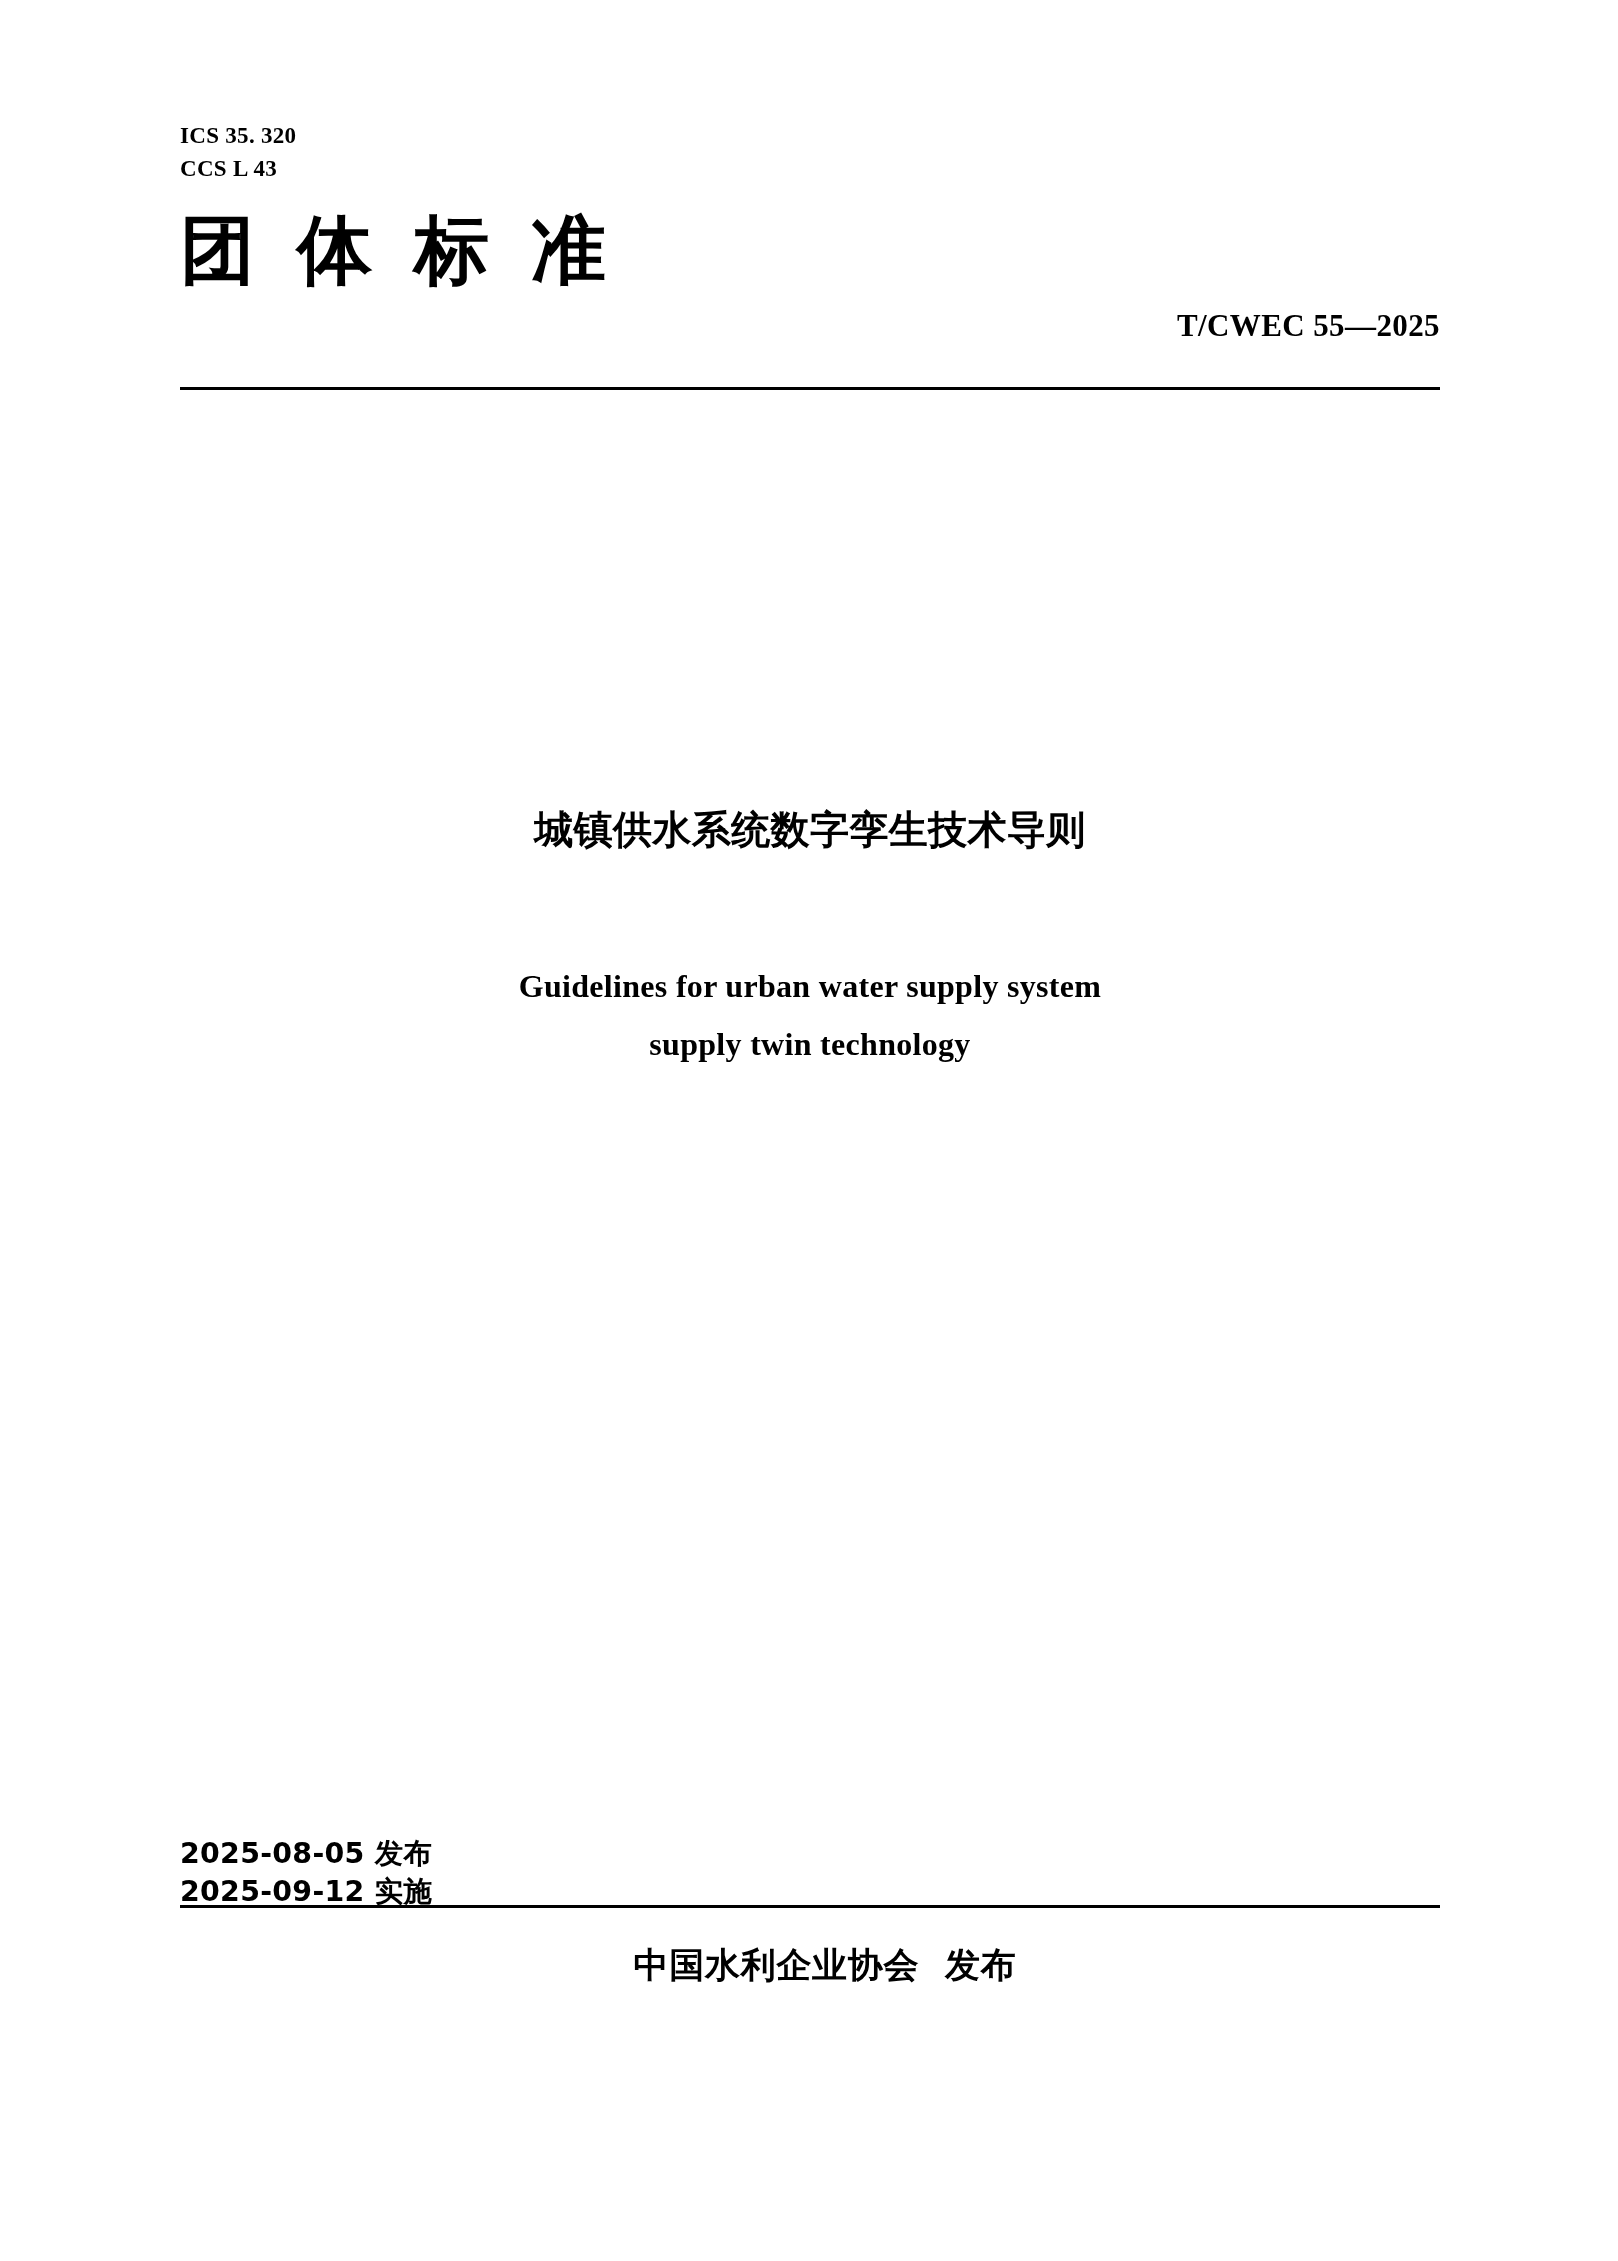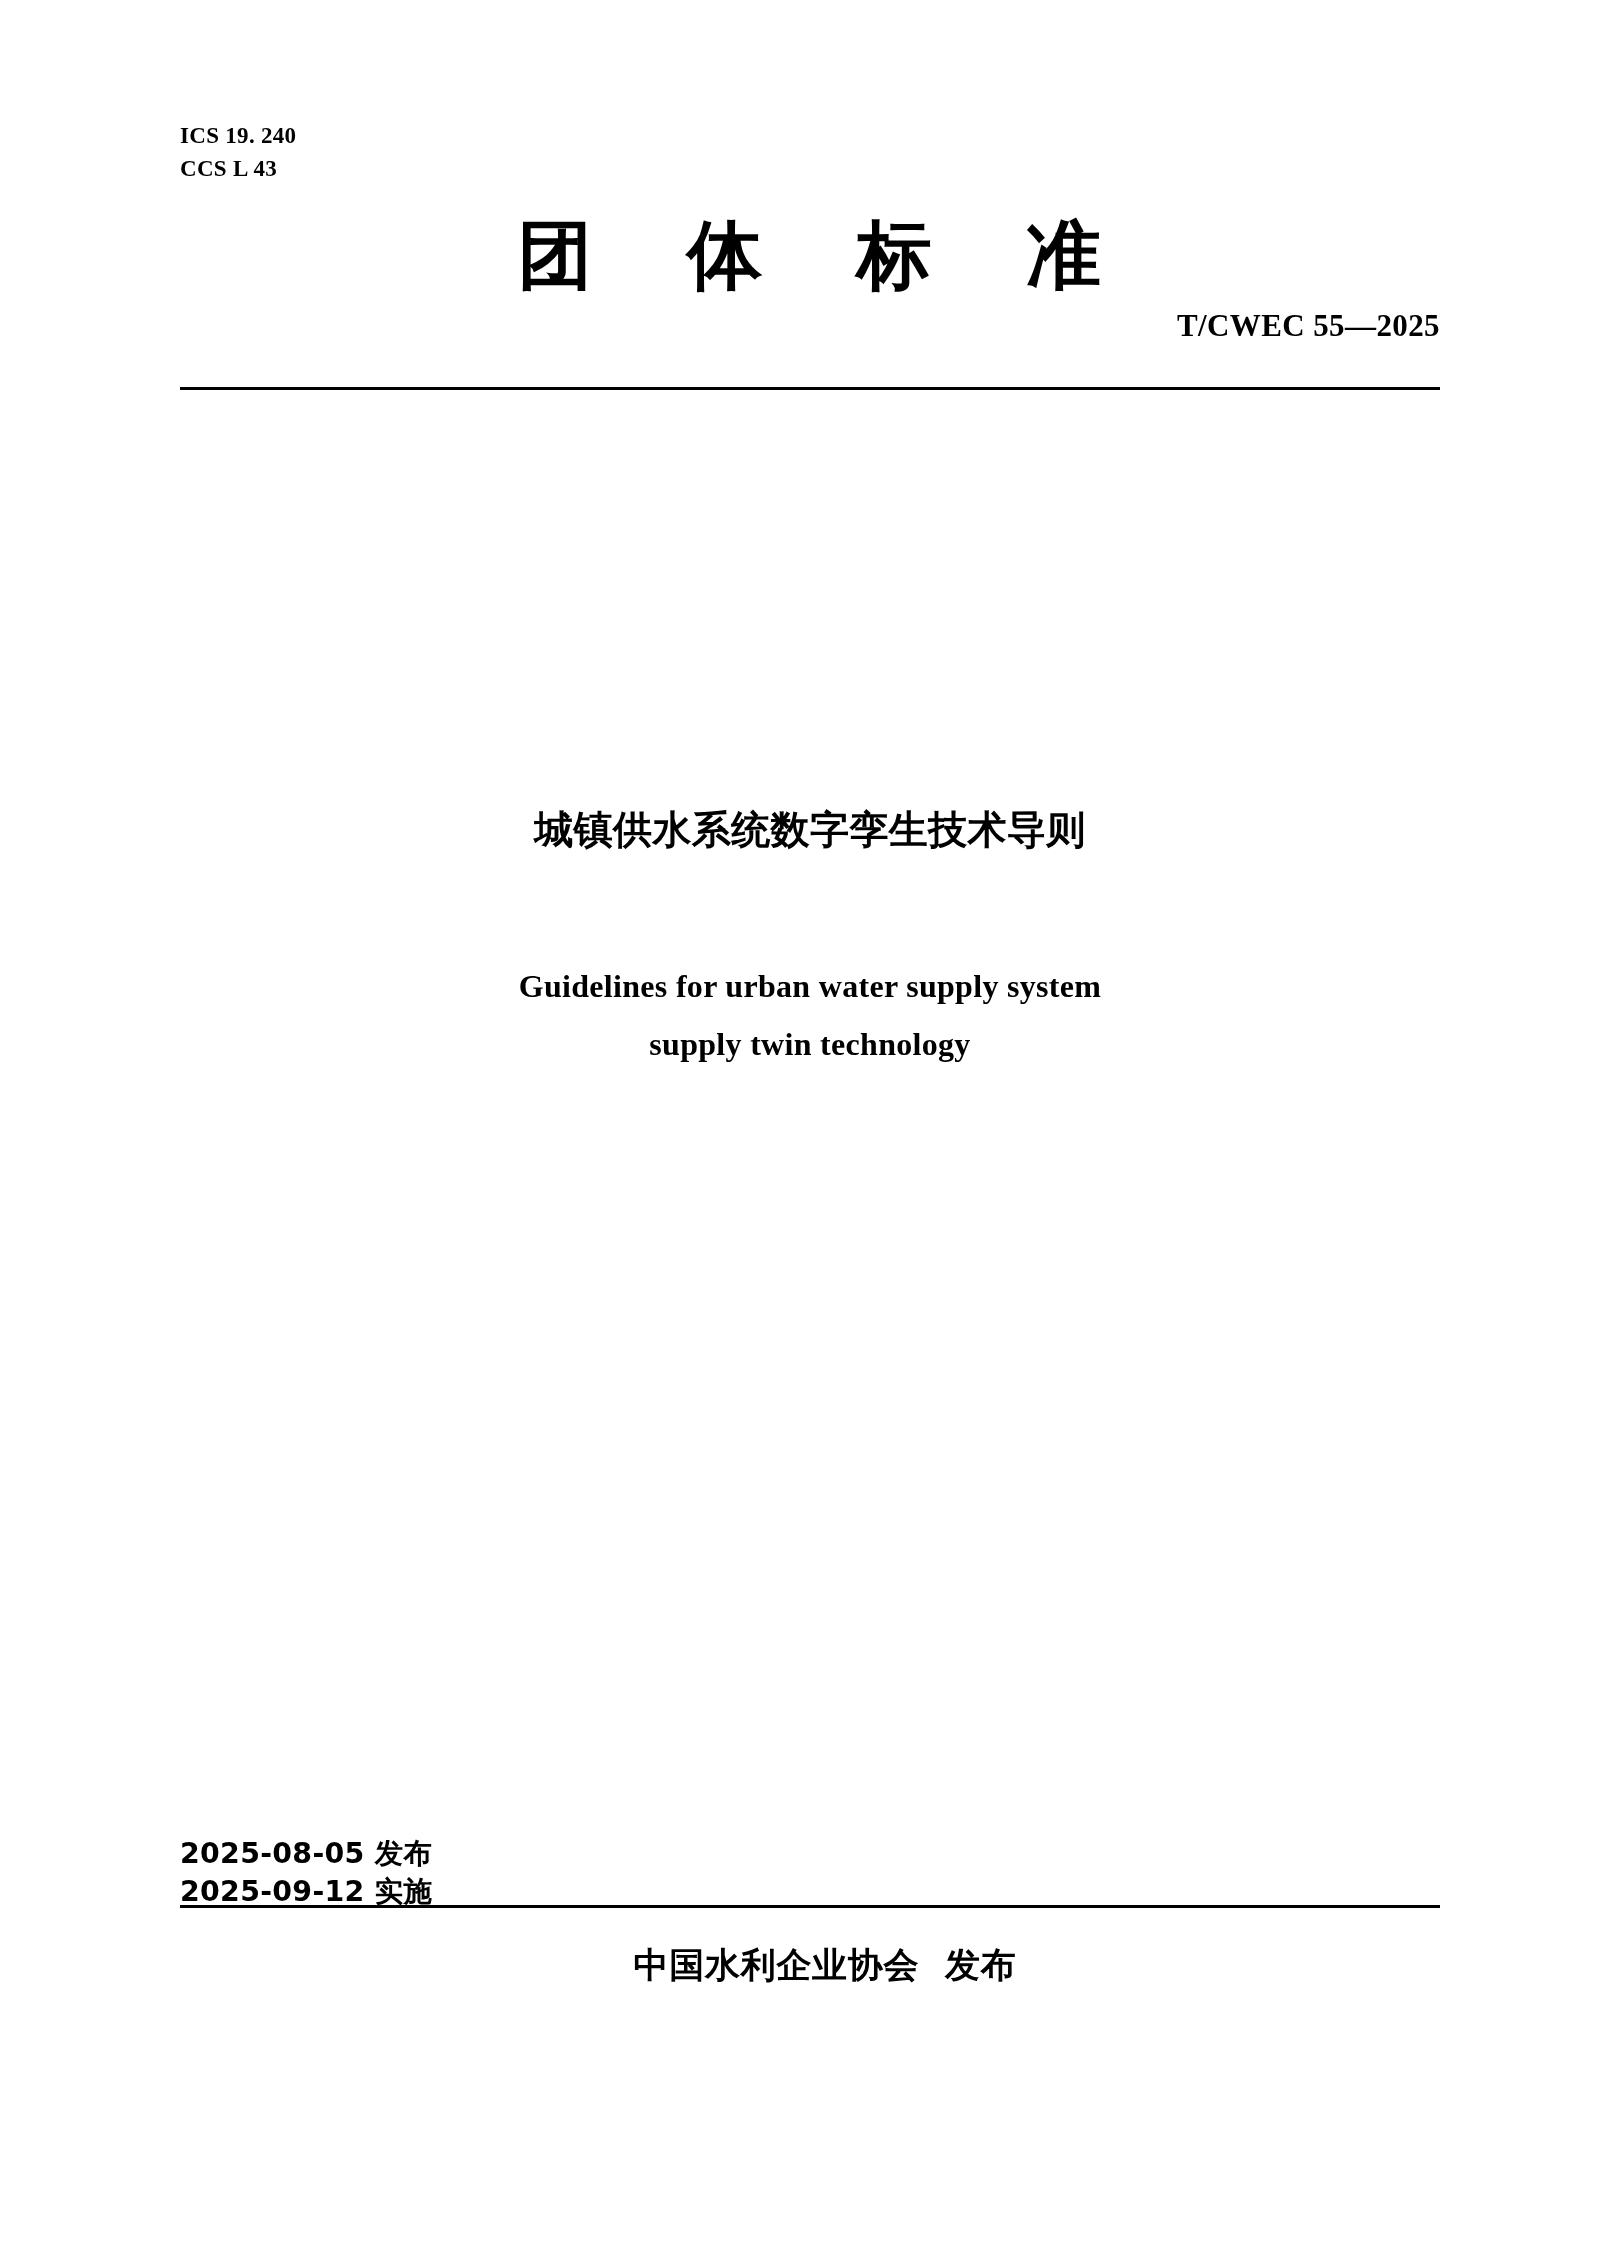--- a/index.html
+++ b/index.html
@@ -37,24 +37,24 @@
     font-size: 23px;
     line-height: 1.42;
     letter-spacing: 0.3px;
   }
   .codes div { white-space: pre; }
 
   
   .biaozhun {
     position: absolute;
     left: 0;
-    top: 224px;
+    top: 213px;
     width: 1260px;
-    text-align: center;
-    font-family: Liberation Mono, monospace;
+    text-align: left;
+    font-family: Liberation Serif, serif;
     font-weight: bold;
     font-size: 75px;
     line-height: 1.0;
     letter-spacing: 0.02em;
     white-space: pre;
   }
 
   
   .std-number {
     position: absolute;
@@ -146,21 +146,21 @@
     white-space: pre;
   }
 </style>
 </head>
 <body>
 
 <div class="page">
   <div class="inner">
 
     <div class="codes">
-      <div>ICS 19. 240</div>
+      <div>ICS 35. 320</div>
       <div>CCS L 43</div>
     </div>
 
     <div class="biaozhun">团  体  标  准</div>
 
     <div class="std-number">T/CWEC 55—2025</div>
 
     <div class="rule-top"></div>
 
     <div class="cn-title">城镇供水系统数字孪生技术导则</div>

